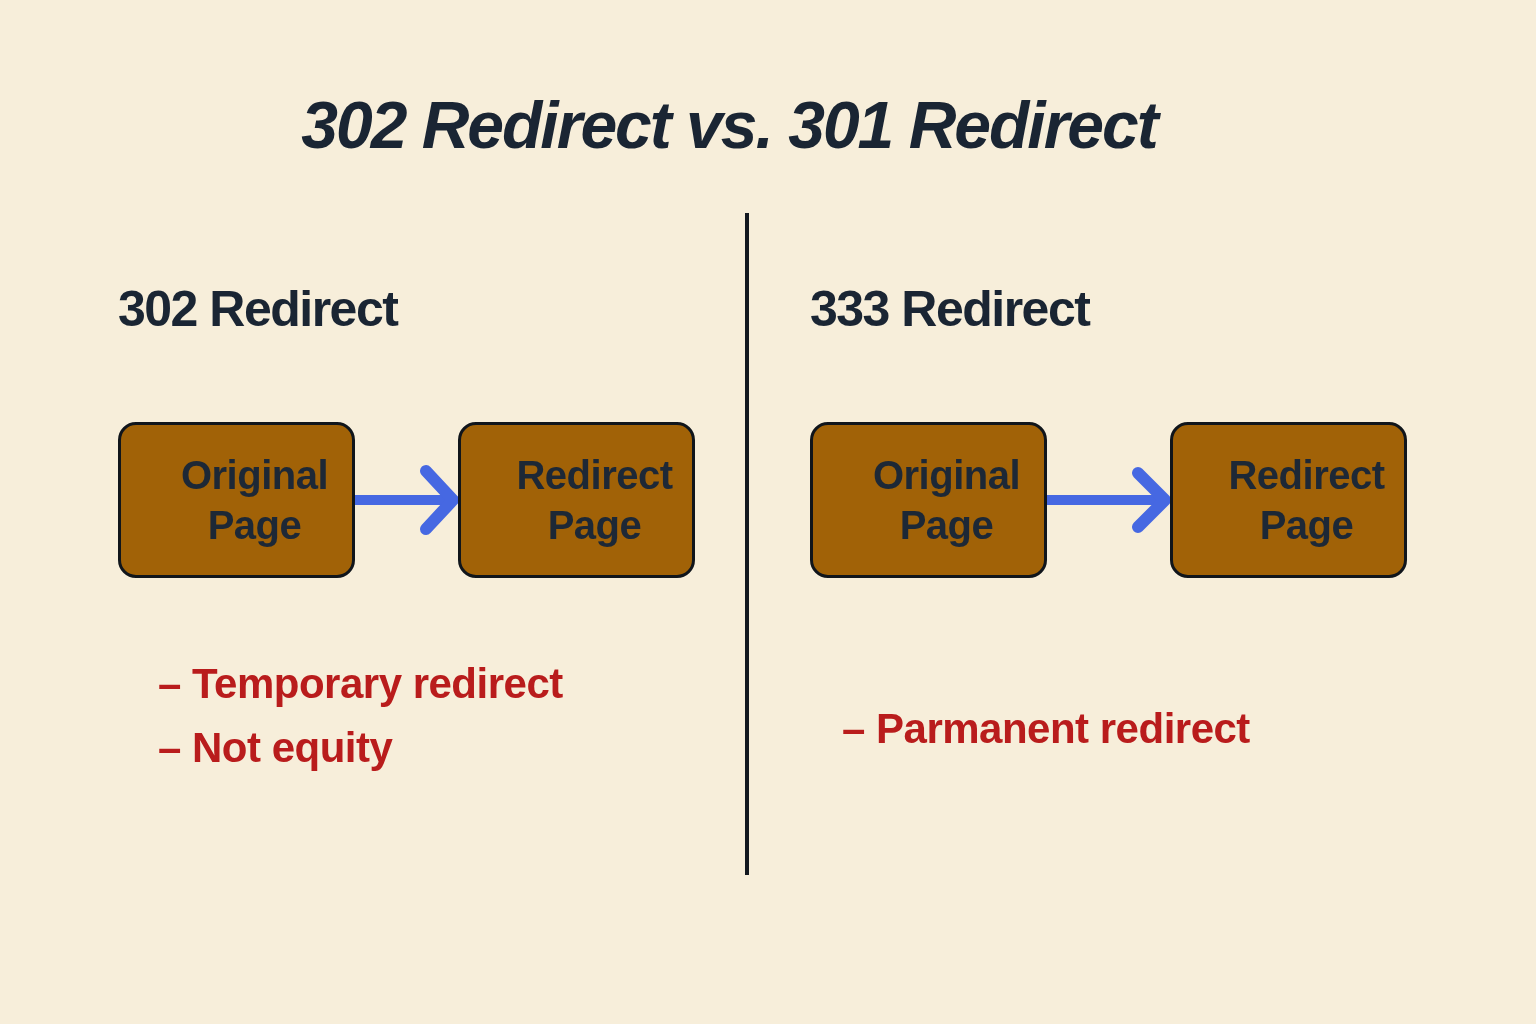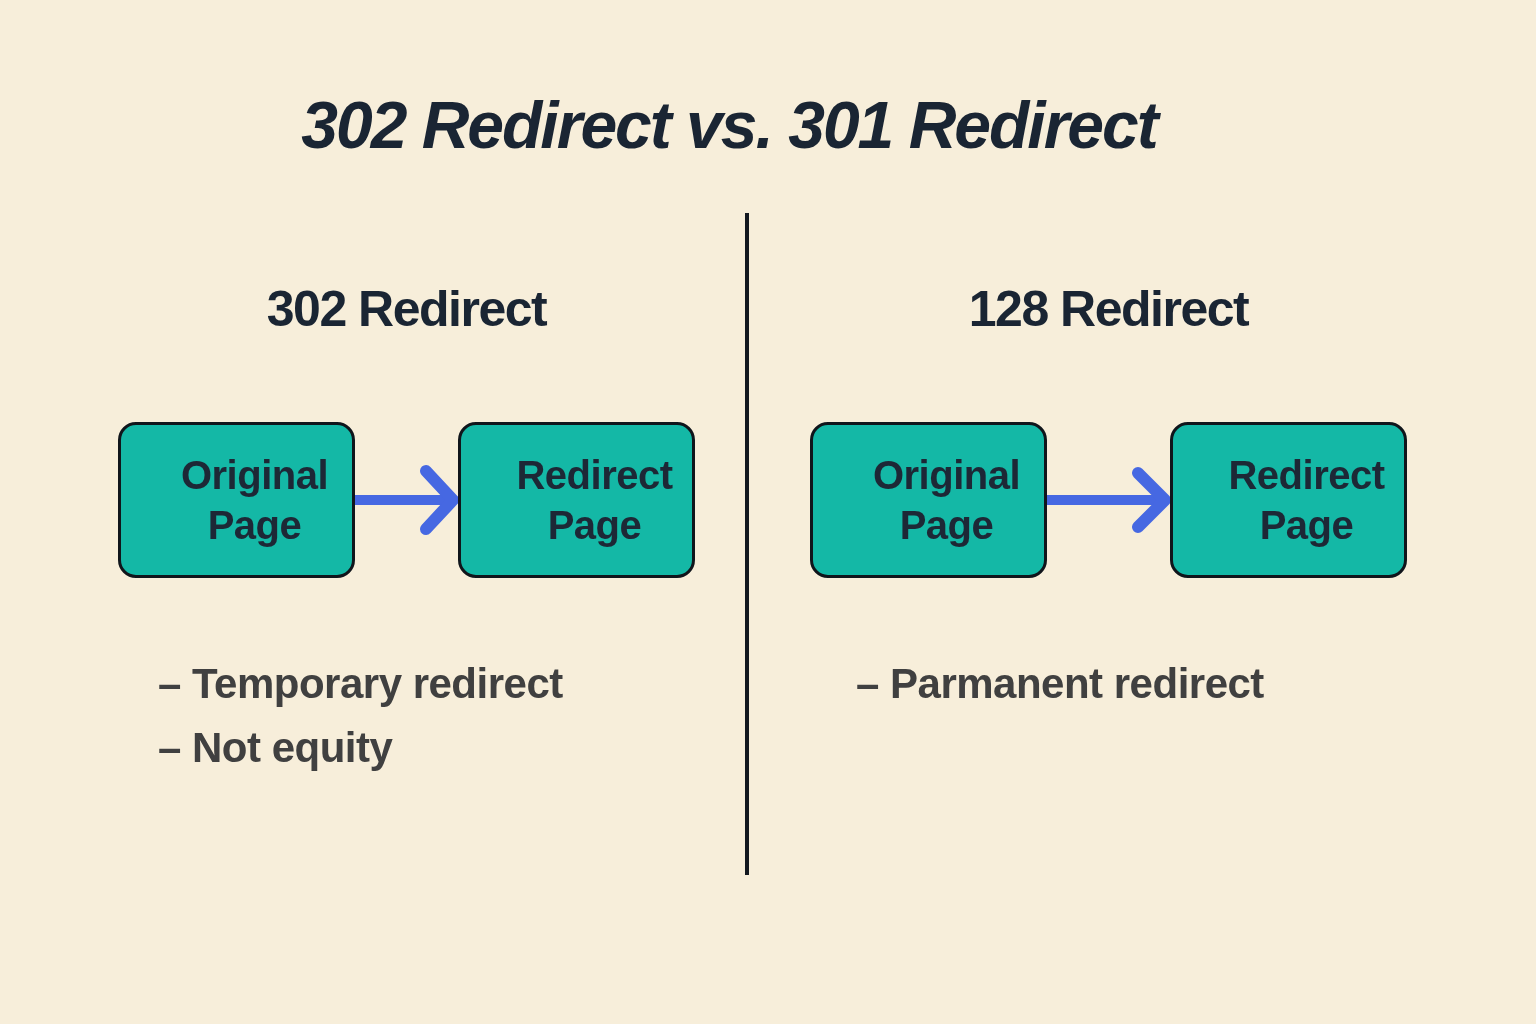--- a/index.html
+++ b/index.html
@@ -41,41 +41,41 @@
     top: 0;
     height: 1024px;
   }
   .column.left  { left: 118px; width: 577px; }
   .column.right { left: 810px; width: 597px; }
   .col-heading {
     position: absolute;
     top: 282px;
     left: 0;
     width: 100%;
-    text-align: center;
+    text-align: left;
     font-size: 50px;
     line-height: 54px;
     font-weight: 700;
     letter-spacing: -1.5px;
     color: #1a2533;
   }
   .flow-row {
     position: absolute;
     top: 422px;
     left: 0;
     width: 100%;
     height: 156px;
   }
   .node-box {
     position: absolute;
     top: 0;
     width: 237px;
     height: 156px;
     box-sizing: border-box;
-    background: #14b8a6;
+    background: #a16207;
     border: 3px solid #10151b;
     border-radius: 18px;
     display: flex;
     align-items: center;
     justify-content: center;
     text-align: center;
     font-size: 40px;
     line-height: 50px;
     font-weight: 600;
     letter-spacing: -0.5px;
@@ -95,24 +95,24 @@
   .bullets {
     position: absolute;
     top: 652px;
     margin: 0;
     padding: 0;
     list-style: none;
     font-size: 42px;
     line-height: 64px;
     font-weight: 600;
     letter-spacing: -0.5px;
-    color: #404040;
+    color: #b91c1c;
   }
   .column.left  .bullets { left: 40px; }
-  .column.right .bullets { left: 46px; }
+  .column.right .bullets { left: 32px; margin-top: 45px; }
 </style>
 </head>
 <body>
 
 <div class="title">302 Redirect vs. 301 Redirect</div>
 
 <div class="divider"></div>
 
 <div class="column left">
   <div class="col-heading">302 Redirect</div>
@@ -132,21 +132,21 @@
     </div>
   </div>
 
   <ul class="bullets">
     <li>– Temporary redirect</li>
     <li>– Not equity</li>
   </ul>
 </div>
 
 <div class="column right">
-  <div class="col-heading">128 Redirect</div>
+  <div class="col-heading">333 Redirect</div>
 
   <div class="flow-row">
     <div class="node-box src">
       <span>Original Page</span>
     </div>
 
     <svg class="arrow" viewBox="0 0 123 120" xmlns="http://www.w3.org/2000/svg">
       <line x1="1" y1="60" x2="106" y2="60" stroke-width="10" stroke-linecap="round" stroke="#4668e2"></line>
       <polyline points="91,33 118,60 91,87" fill="none" stroke-width="12" stroke-linecap="round" stroke-linejoin="round" stroke="#4668e2"></polyline>
     </svg>

